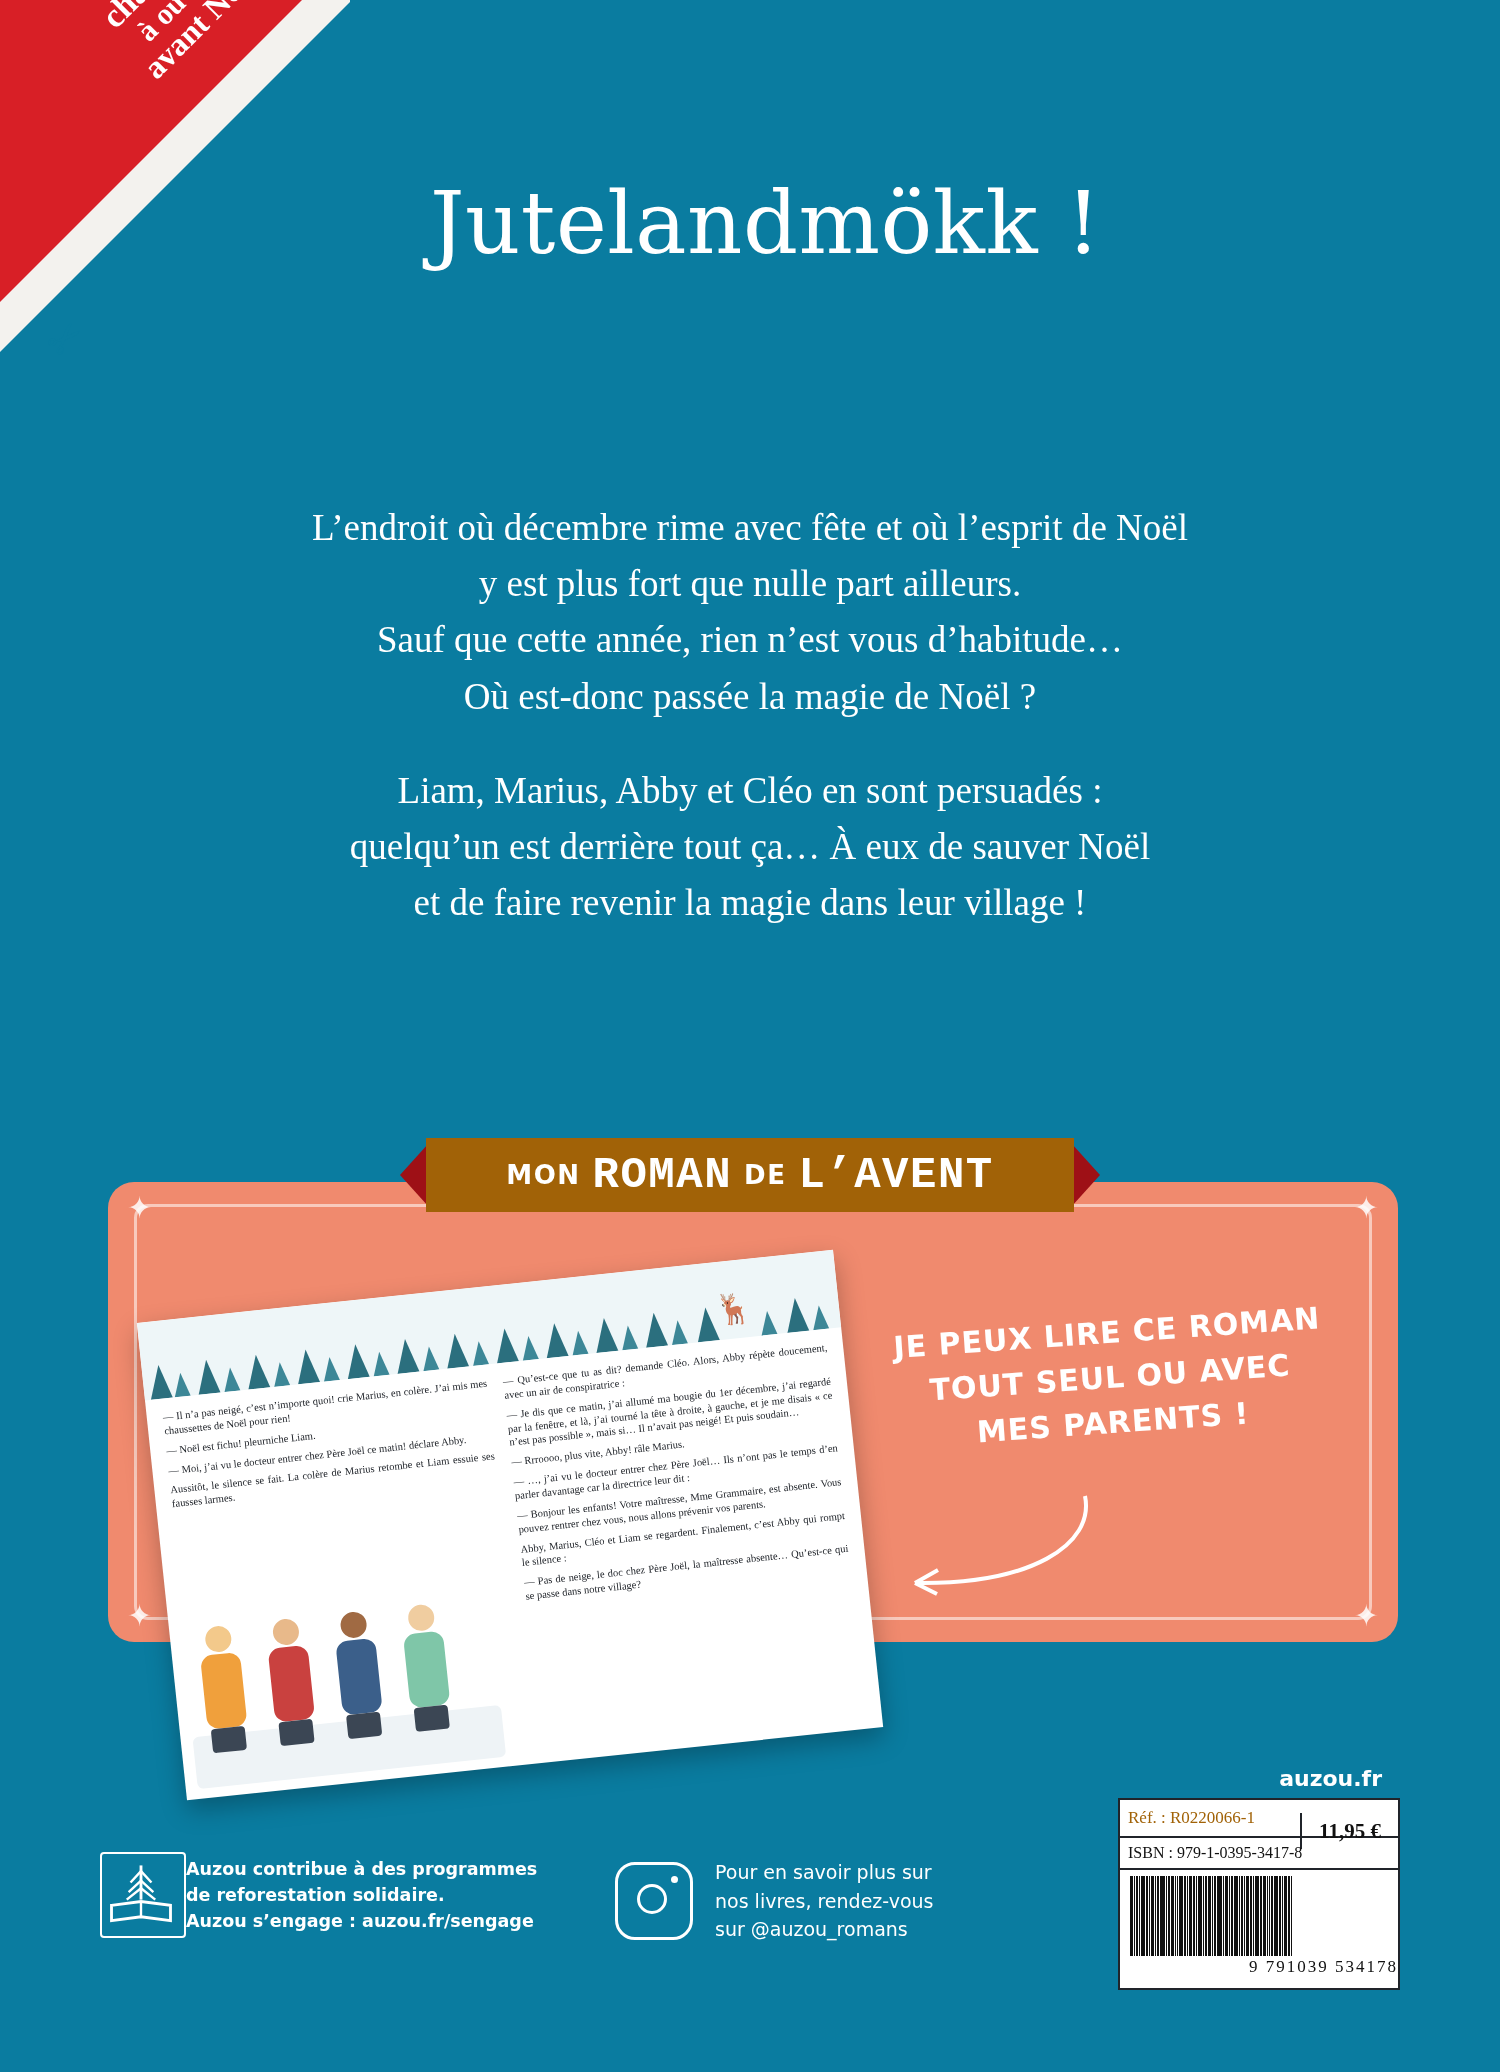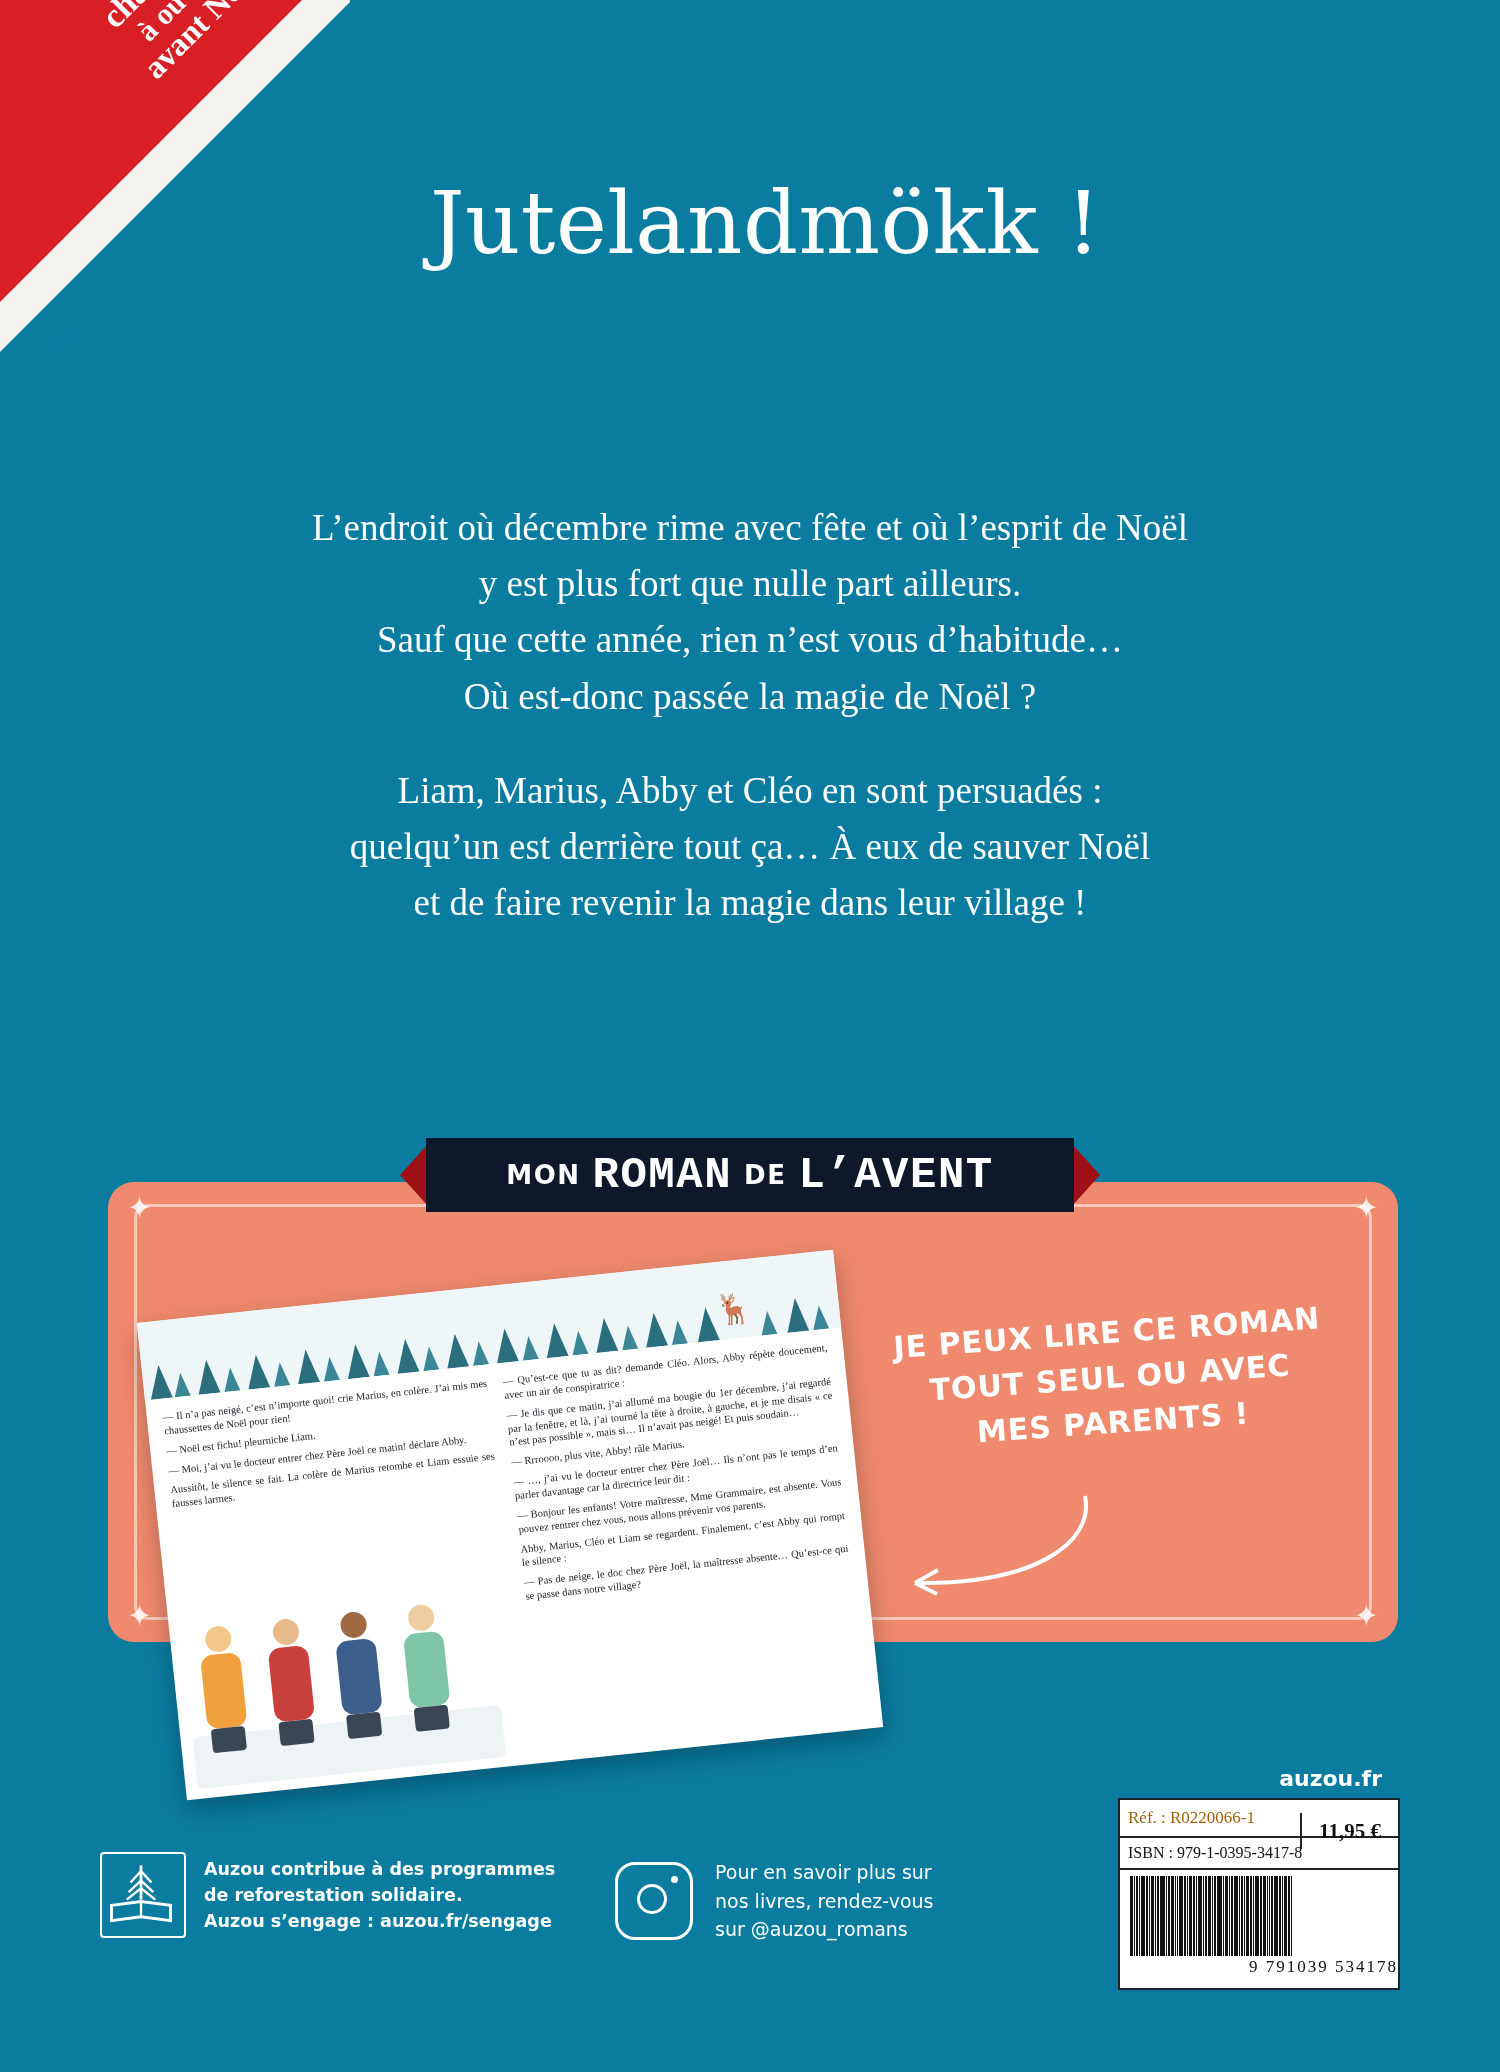--- a/index.html
+++ b/index.html
@@ -66,21 +66,21 @@
   .banner-wrap{position:absolute;left:400px;top:1138px;width:700px;height:74px;}
   .banner-left,.banner-right{
     position:absolute;top:6px;width:0;height:0;
     border-top:31px solid transparent;
     border-bottom:31px solid transparent;
   }
   .banner-left{left:0;border-right:28px solid #9e1016;}
   .banner-right{right:0;border-left:28px solid #9e1016;}
   .banner{
     position:absolute;left:26px;right:26px;top:0;height:74px;
-    background:#0f172a;
+    background:#a16207;
     display:flex;align-items:center;justify-content:center;
     color:#ffffff;
     font-family:"DejaVu Sans", sans-serif;
     font-weight:bold;
     letter-spacing:1.5px;
   }
   .banner .small{font-size:26px;}
   .banner .big{font-size:44px;font-family:Liberation Mono, monospace;}
   .banner span{margin:0 6px;}
 
@@ -143,21 +143,21 @@
   }
   .bc-row{display:flex;border-bottom:2px solid #20242a;height:36px;align-items:center;}
   .bc-ref{flex:1;padding-left:8px;font-size:17px;font-family:"Liberation Serif", serif;color:#a16207;}
   .bc-price{width:96px;border-left:2px solid #20242a;height:100%;display:flex;align-items:center;justify-content:center;font-size:21px;font-weight:bold;font-family:"Liberation Serif", serif;color:#111;margin-top:26px;}
   .bc-isbn{height:30px;display:flex;align-items:center;padding-left:8px;border-bottom:2px solid #20242a;font-size:16px;font-family:"Liberation Serif", serif;color:#111;}
   .bars{height:86px;padding:6px 10px 0;display:flex;align-items:flex-end;gap:1px;box-sizing:border-box;}
   .bars i{display:block;background:#111;height:100%;}
   .bc-digits{text-align:right;font-family:"Liberation Serif", serif;font-size:17px;letter-spacing:2px;color:#111;margin-top:1px;}
 
   .eco{
-    position:absolute;left:100px;top:1852px;display:flex;align-items:center;gap:18px;
+    position:absolute;left:100px;top:1852px;display:flex;align-items:center;
   }
   .eco-logo{width:82px;height:82px;border:2px solid #ffffff;border-radius:4px;position:relative;}
   .eco-text{color:#ffffff;font-family:"DejaVu Sans", sans-serif;font-size:17.5px;line-height:1.5;font-weight:bold;}
 
   .social{
     position:absolute;left:615px;top:1858px;display:flex;align-items:center;gap:22px;
   }
   .ig{width:72px;height:72px;border:3px solid #ffffff;border-radius:20px;position:relative;}
   .ig::before{content:"";position:absolute;left:19px;top:19px;width:30px;height:30px;border:3px solid #ffffff;border-radius:50%;box-sizing:border-box;}
   .ig::after{content:"";position:absolute;right:12px;top:11px;width:7px;height:7px;background:#ffffff;border-radius:50%;}

